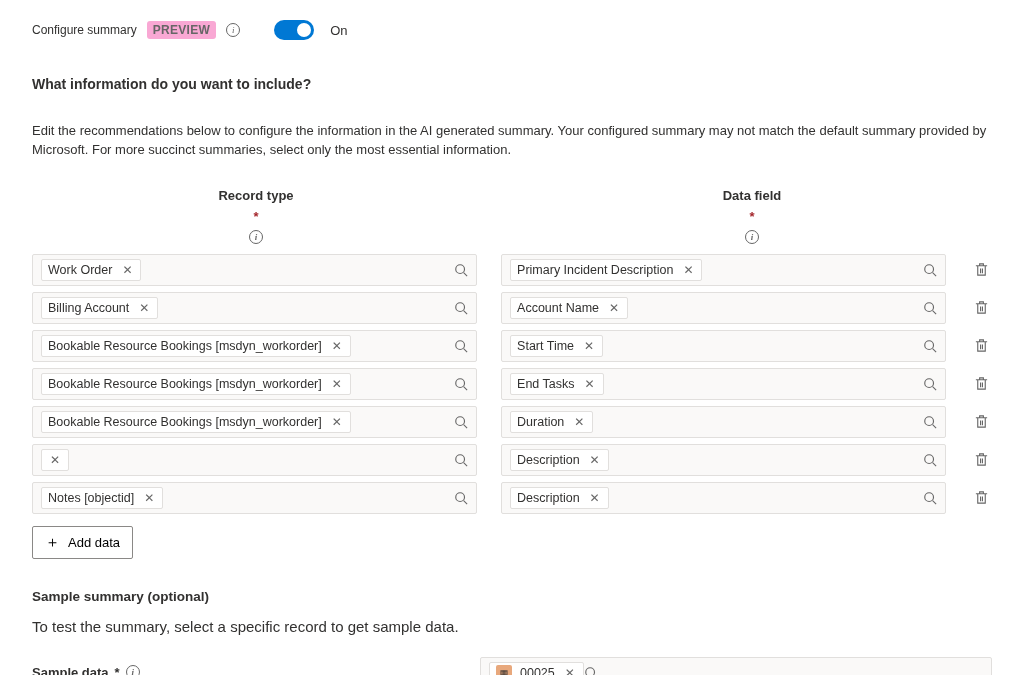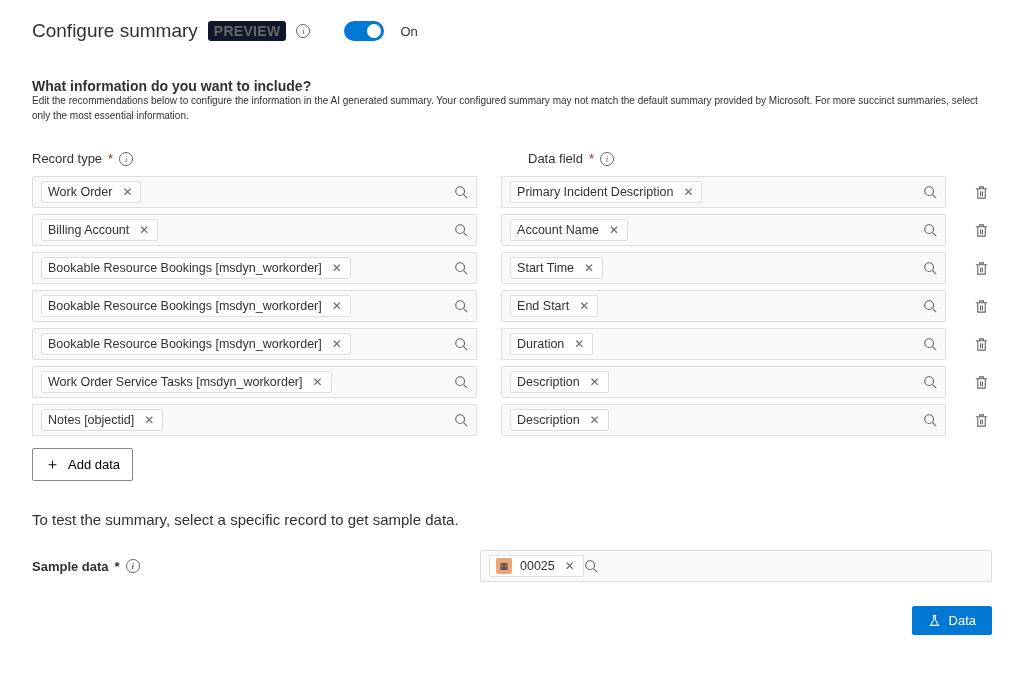--- a/index.html
+++ b/index.html
@@ -1,27 +1,27 @@
 <!DOCTYPE html>
 <html><head>
 <meta charset="utf-8">
 <style>
 * { box-sizing: border-box; margin: 0; padding: 0; }
 body { font-family: "Segoe UI", -apple-system, sans-serif; font-size: 13px; color: #323130; background: #fff; padding: 20px 32px; }
 .header-row { display: flex; align-items: center; gap: 10px; margin-bottom: 36px; }
-.header-row .title { font-size: 19px; }
-.preview-badge { background: #0f172a; color: #666; font-size: 14px; padding: 2px 6px; border-radius: 3px; font-weight: 600; letter-spacing: 0.3px; }
+.header-row .title { font-size: 12px; }
+.preview-badge { background: #f9a8d4; color: #666; font-size: 12px; padding: 2px 6px; border-radius: 3px; font-weight: 600; letter-spacing: 0.3px; }
 .info-icon { display: inline-flex; width: 14px; height: 14px; border: 1px solid #666; border-radius: 50%; align-items: center; justify-content: center; font-size: 9px; color: #666; font-style: italic; font-family: Georgia, serif; }
 .toggle { width: 40px; height: 20px; background: #0078d4; border-radius: 10px; position: relative; cursor: pointer; margin-left: 24px; }
 .toggle::after { content: ""; position: absolute; width: 14px; height: 14px; background: #fff; border-radius: 50%; right: 3px; top: 3px; }
 .toggle-label { font-size: 13px; margin-left: 6px; }
-.section-title { font-weight: 600; font-size: 14px; margin-bottom: 0; }
-.help-text { font-size: 10px; color: #323130; margin-bottom: 28px; max-width: 980px; line-height: 1.45; }
+.section-title { font-weight: 600; font-size: 14px; margin-bottom: 30px; }
+.help-text { font-size: 13px; color: #323130; margin-bottom: 28px; max-width: 980px; line-height: 1.45; }
 .columns-header { display: flex; gap: 24px; margin-bottom: 10px; }
-.col-header { display: flex; align-items: center; gap: 6px; font-weight: 400; font-size: 13px; }
+.col-header { display: flex; align-items: center; gap: 6px; font-weight: 700; font-size: 13px; flex-direction: column; }
 .col-header .req { color: #a4262c; }
 .col1 { width: 448px; }
 .col2 { width: 448px; margin-left: 24px; }
 .row { display: flex; align-items: center; gap: 24px; margin-bottom: 6px; }
 .tag-field { display: flex; align-items: center; background: #faf9f8; border: 1px solid #e1dfdd; border-radius: 2px; padding: 4px 8px; width: 448px; height: 32px; }
 .tag { display: inline-flex; align-items: center; background: #fff; border: 1px solid #e1dfdd; border-radius: 2px; padding: 3px 6px; font-size: 12.5px; color: #323130; gap: 8px; }
 .tag .x { color: #666; font-size: 12px; cursor: pointer; padding: 0 2px; }
 .tag-field .spacer { flex: 1; }
 .search-icon { color: #666; font-size: 12px; }
 .delete-btn { color: #666; cursor: pointer; width: 22px; display: flex; justify-content: center; align-items: center; }
@@ -178,21 +178,21 @@
         <span class="spacer"></span>
         <span class="search-icon">
           <svg width="14" height="14" viewBox="0 0 16 16" fill="none" stroke="#666" stroke-width="1.3">
             <circle cx="7" cy="7" r="5"></circle>
             <line x1="11" y1="11" x2="15" y2="15"></line>
           </svg>
         </span>
       </div>
       <div class="tag-field">
         <span class="tag">
-          <span>End Start</span>
+          <span>End Tasks</span>
           <span class="x">✕</span>
         </span>
         <span class="spacer"></span>
         <span class="search-icon">
           <svg width="14" height="14" viewBox="0 0 16 16" fill="none" stroke="#666" stroke-width="1.3">
             <circle cx="7" cy="7" r="5"></circle>
             <line x1="11" y1="11" x2="15" y2="15"></line>
           </svg>
         </span>
       </div>
@@ -231,21 +231,20 @@
       </div>
       <span class="delete-btn">
         <svg width="15" height="15" viewBox="0 0 16 16" fill="none" stroke="#666" stroke-width="1.2">
           <path d="M2 4h12M6 4V2h4v2M4 4v10h8V4M7 7v5M9 7v5"></path>
         </svg>
       </span>
     </div>
     <div class="row">
       <div class="tag-field">
         <span class="tag">
-          <span>Work Order Service Tasks [msdyn_workorder]</span>
           <span class="x">✕</span>
         </span>
         <span class="spacer"></span>
         <span class="search-icon">
           <svg width="14" height="14" viewBox="0 0 16 16" fill="none" stroke="#666" stroke-width="1.3">
             <circle cx="7" cy="7" r="5"></circle>
             <line x1="11" y1="11" x2="15" y2="15"></line>
           </svg>
         </span>
       </div>
@@ -302,20 +301,21 @@
       </span>
     </div>
   </div>
 
 <button class="add-btn">
   <span class="plus">＋</span>
   <span>Add data</span>
 </button>
 
 <div class="sample-section">
+  <div class="sample-title">Sample summary (optional)</div>
   <div class="sample-help">To test the summary, select a specific record to get sample data.</div>
   <div class="sample-row">
     <div class="sample-label">
       <span>Sample data</span>
       <span class="req">*</span>
       <span class="info-icon">i</span>
     </div>
     <div class="sample-field">
       <span class="sample-tag">
         <span class="icon-sq">▦</span>

